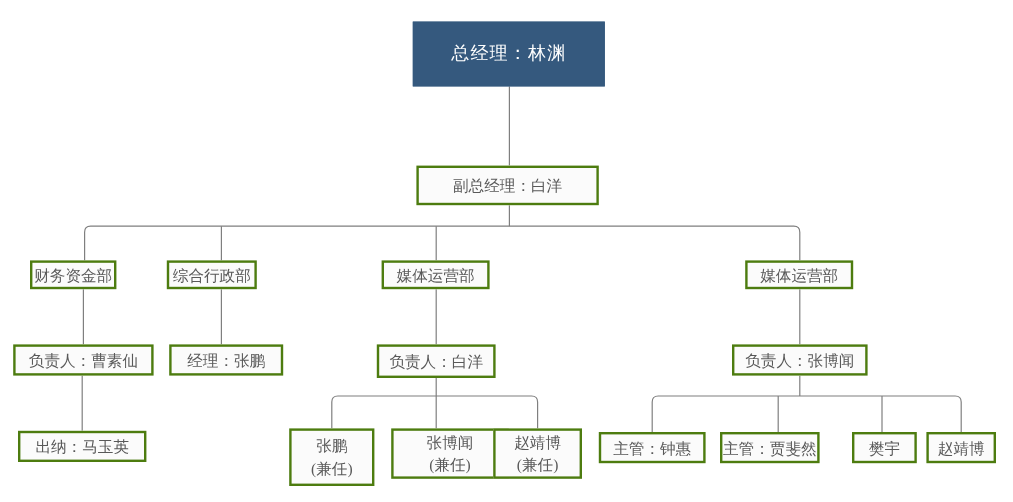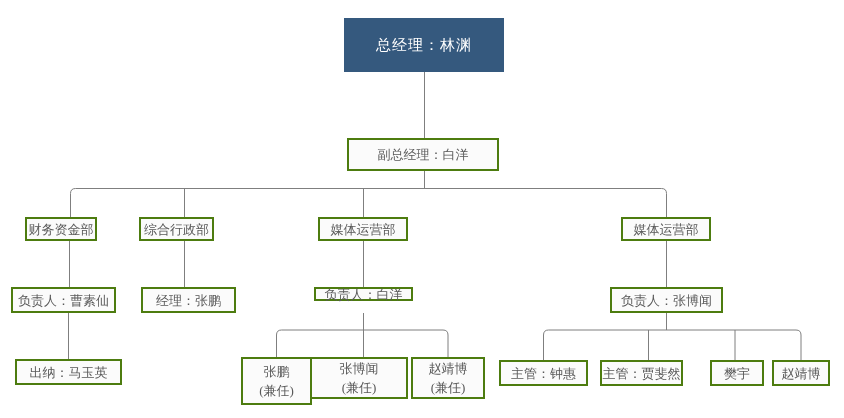--- a/index.html
+++ b/index.html
@@ -88,42 +88,42 @@
   <div class="node" style="left:139px;top:217px;width:75px;height:24px">
     <span class="node-label">综合行政部</span>
   </div>
   <div class="node" style="left:318px;top:217px;width:90px;height:24px">
     <span class="node-label">媒体运营部</span>
   </div>
   <div class="node" style="left:621px;top:217px;width:90px;height:24px">
     <span class="node-label">媒体运营部</span>
   </div>
 
-  <div class="node" style="left:11px;top:287px;width:105px;height:26px">
+  <div class="node" style="left:11px;top:287px;width:117px;height:26px">
     <span class="node-label">负责人：曹素仙</span>
   </div>
   <div class="node" style="left:141px;top:287px;width:95px;height:26px">
     <span class="node-label">经理：张鹏</span>
   </div>
-  <div class="node" style="left:314px;top:287px;width:99px;height:14px">
+  <div class="node" style="left:314px;top:287px;width:99px;height:28px">
     <span class="node-label">负责人：白洋</span>
   </div>
   <div class="node" style="left:15px;top:359px;width:107px;height:26px">
     <span class="node-label">出纳：马玉英</span>
   </div>
 
   <div class="node" style="left:610px;top:287px;width:113px;height:26px">
     <span class="node-label">负责人：张博闻</span>
   </div>
 
   <div class="node" style="left:241px;top:357px;width:71px;height:48px">
     <span class="node-label">张鹏</span>
     <span class="node-label">(兼任)</span>
   </div>
-  <div class="node" style="left:310px;top:357px;width:98px;height:42px">
+  <div class="node" style="left:326px;top:357px;width:98px;height:42px">
     <span class="node-label">张博闻</span>
     <span class="node-label">(兼任)</span>
   </div>
   <div class="node" style="left:411px;top:357px;width:74px;height:42px">
     <span class="node-label">赵靖博</span>
     <span class="node-label">(兼任)</span>
   </div>
 
   <div class="node" style="left:499px;top:360px;width:89px;height:26px">
     <span class="node-label">主管：钟惠</span>

